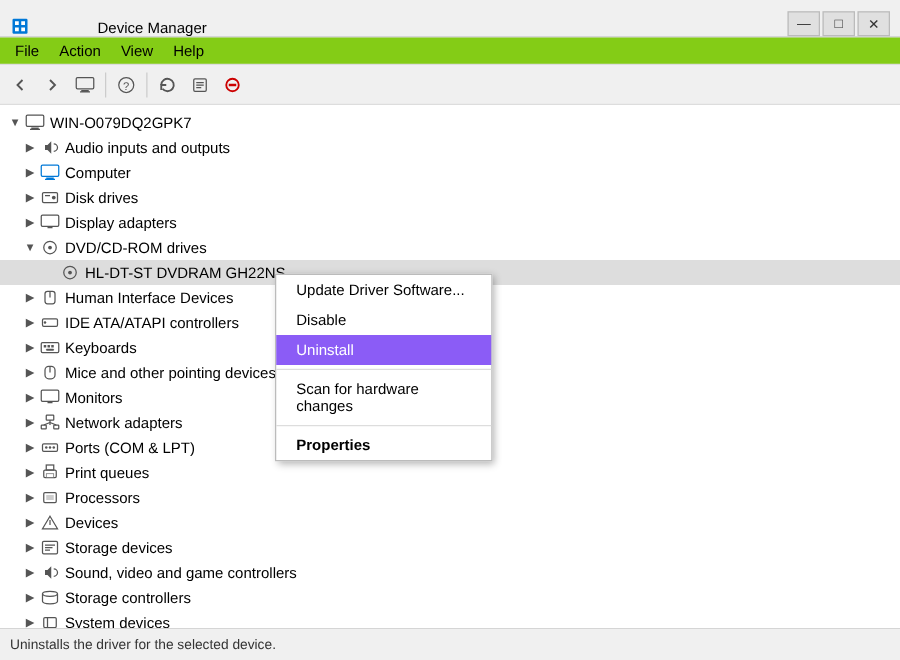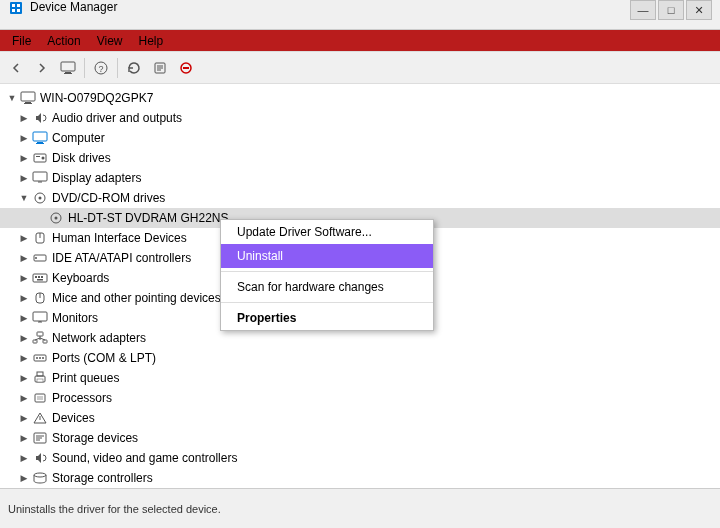--- a/index.html
+++ b/index.html
@@ -11,24 +11,25 @@
       height: 528px;
       overflow: hidden;
       display: flex;
       flex-direction: column;
     }
     
     .title-bar {
       background: #f0f0f0;
       height: 30px;
       display: flex;
-      align-items: flex-start;
+      align-items: flex-end;
       padding: 0 8px;
       border-bottom: 1px solid #ccc;
       user-select: none;
+      gap: 48px;
     }
     .title-bar-icon {
       width: 16px;
       height: 16px;
       margin-right: 6px;
       display: inline-flex;
       align-items: center;
       justify-content: center;
     }
     .title-bar-title {
@@ -47,21 +48,21 @@
       border: 1px solid #bbb;
       display: flex;
       align-items: center;
       justify-content: center;
       cursor: pointer;
       font-size: 11px;
       color: #333;
     }
     
     .menu-bar {
-      background: #b91c1c;
+      background: #84cc16;
       height: 22px;
       display: flex;
       align-items: center;
       padding: 0 4px;
       border-bottom: 1px solid #ddd;
     }
     .menu-item {
       padding: 2px 8px;
       cursor: pointer;
       font-size: 12px;
@@ -140,21 +141,21 @@
       justify-content: center;
       font-size: 14px;
     }
     .indent1 { padding-left: 16px; }
     .indent2 { padding-left: 32px; }
     
     .context-menu {
       position: absolute;
       top: 135px;
       left: 220px;
-      width: 214px;
+      width: 174px;
       background: white;
       border: 1px solid #bbb;
       box-shadow: 2px 2px 6px rgba(0,0,0,0.3);
       z-index: 100;
     }
     .ctx-item {
       padding: 5px 16px;
       font-size: 12px;
       cursor: pointer;
       display: flex;
@@ -162,21 +163,21 @@
     }
     .ctx-item.highlighted { background: #8b5cf6; color: white; }
     .ctx-item.bold-item { font-weight: bold; }
     .ctx-separator {
       height: 1px;
       background: #ddd;
       margin: 3px 0;
     }
     
     .status-bar {
-      height: 40px;
+      height: 26px;
       background: #f0f0f0;
       border-top: 1px solid #ccc;
       display: flex;
       align-items: center;
       padding: 0 8px;
       font-size: 11px;
       color: #333;
     }
   </style>
 </head>
@@ -272,21 +273,21 @@
     </div>
 
     <div class="tree-item indent1">
       <span class="expand-icon">▶</span>
       <span class="item-icon">
         <svg width="16" height="14" viewBox="0 0 16 14">
             <path d="M4 5v4h2l3 3V2L6 5H4z" fill="#555"></path>
             <path d="M11 4a3 3 0 0 1 0 6" stroke="#555" stroke-width="1" fill="none"></path>
           </svg>
       </span>
-      <span>Audio driver and outputs</span>
+      <span>Audio inputs and outputs</span>
     </div>
 
     <div class="tree-item indent1">
       <span class="expand-icon">▶</span>
       <span class="item-icon">
         <svg width="16" height="14" viewBox="0 0 16 14">
             <rect x="1" y="1" width="14" height="9" rx="1" fill="none" stroke="#0078d7" stroke-width="1"></rect>
             <rect x="5" y="11" width="6" height="1.5" fill="#0078d7"></rect>
             <rect x="4" y="12" width="8" height="1" fill="#0078d7"></rect>
           </svg>
@@ -505,20 +506,23 @@
       </span>
       <span>System devices</span>
     </div>
 
   </div>
 
   <div class="context-menu">
     <div class="ctx-item">
       <span>Update Driver Software...</span>
     </div>
+    <div class="ctx-item">
+      <span>Disable</span>
+    </div>
     <div class="ctx-item highlighted">
       <span>Uninstall</span>
     </div>
     <div class="ctx-separator"></div>
     <div class="ctx-item">
       <span>Scan for hardware changes</span>
     </div>
     <div class="ctx-separator"></div>
     <div class="ctx-item bold-item">
       <span>Properties</span>

